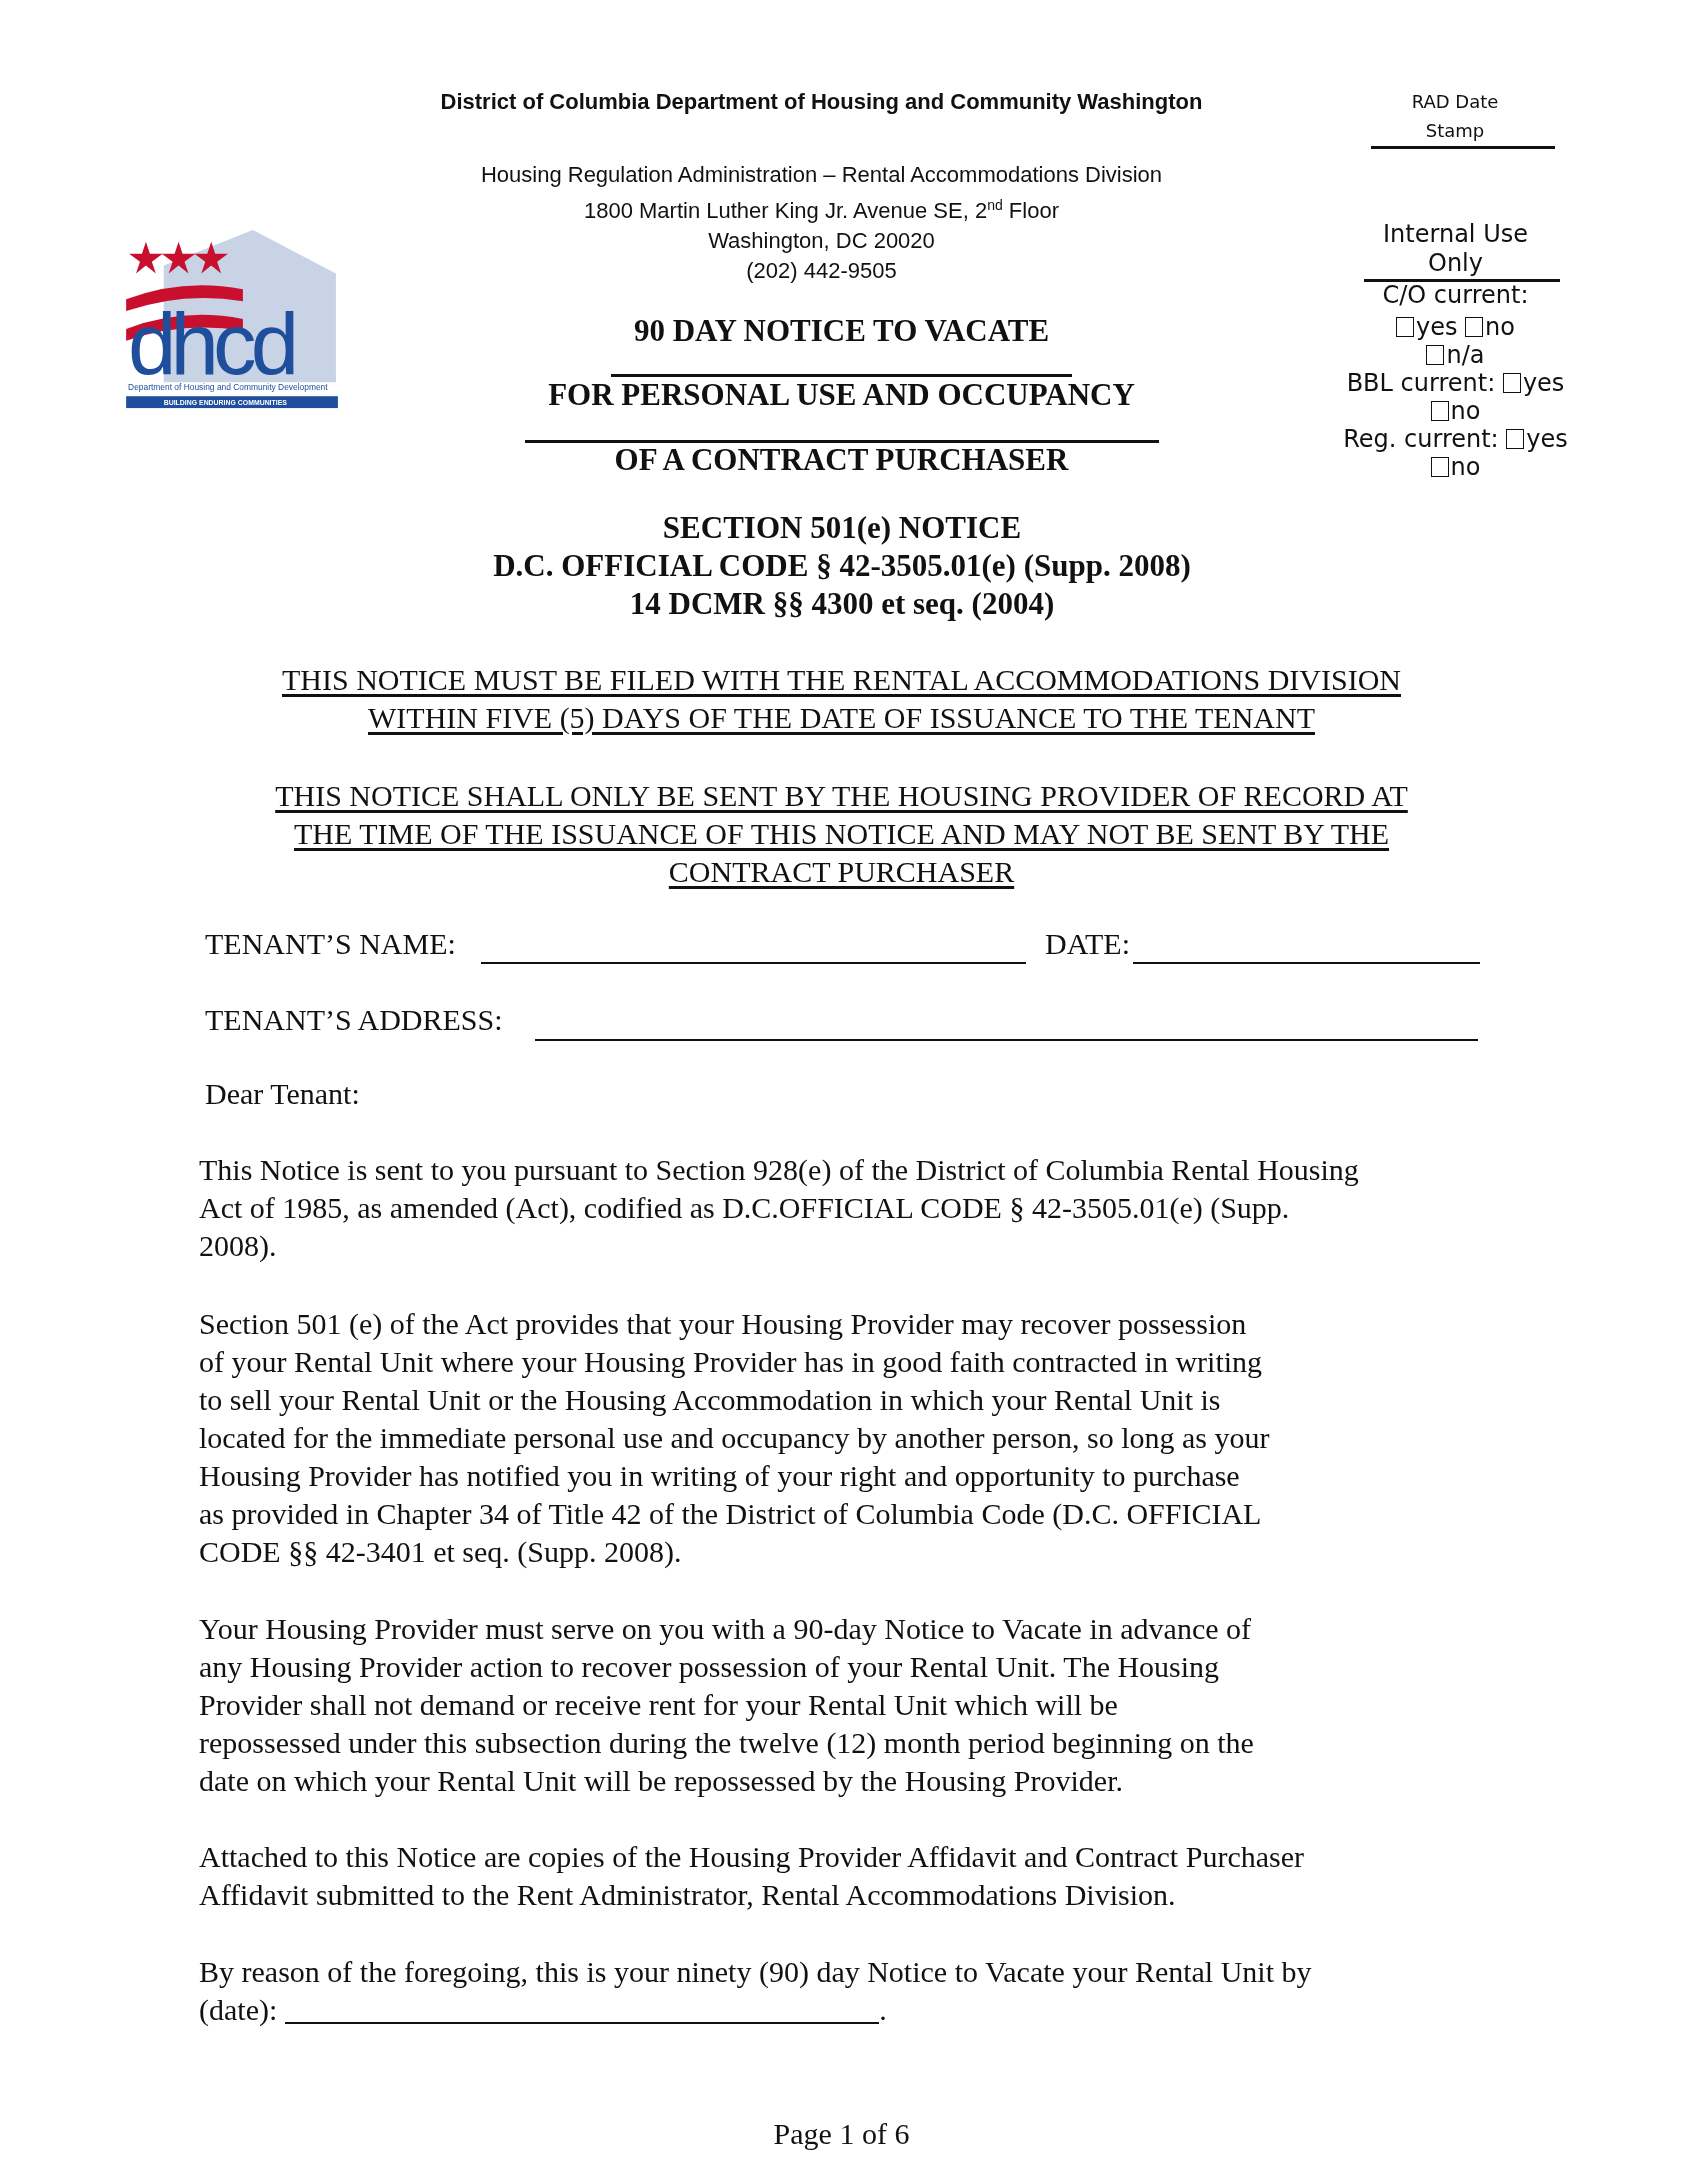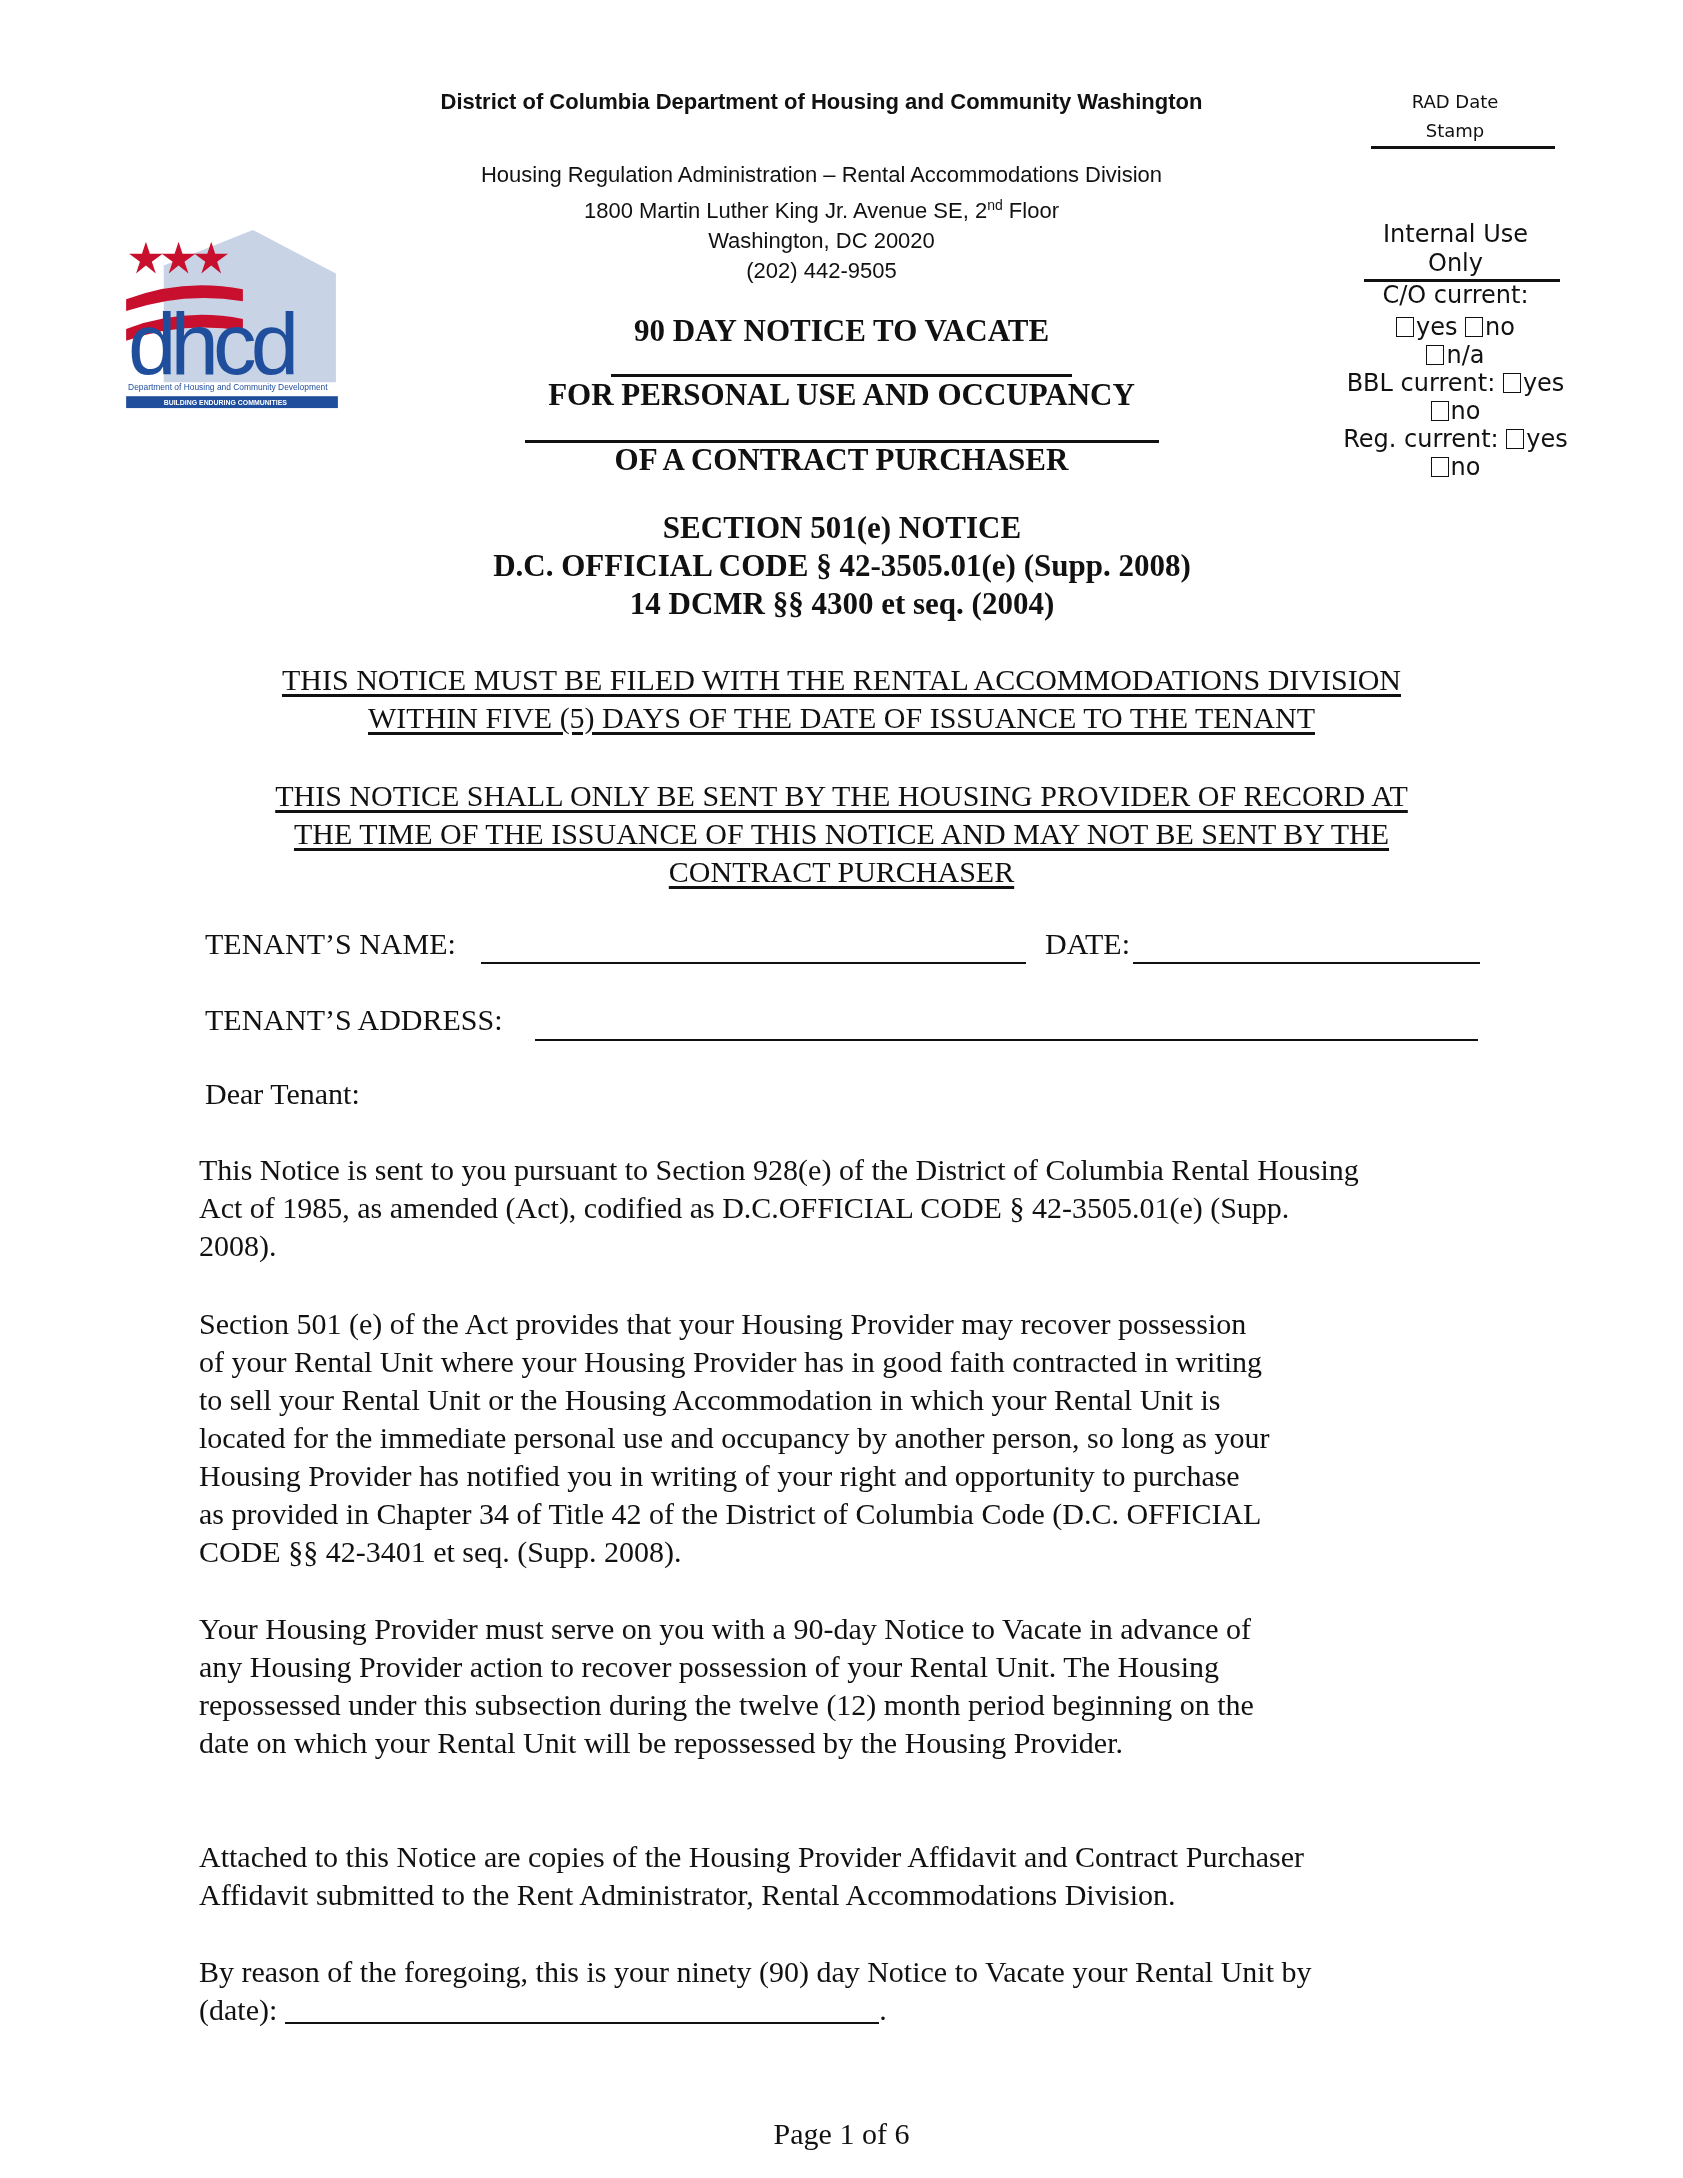--- a/index.html
+++ b/index.html
@@ -172,20 +172,21 @@
   <span class="ln">of your Rental Unit where your Housing Provider has in good faith contracted in writing</span>
   <span class="ln">to sell your Rental Unit or the Housing Accommodation in which your Rental Unit is</span>
   <span class="ln">located for the immediate personal use and occupancy by another person, so long as your</span>
   <span class="ln">Housing Provider has notified you in writing of your right and opportunity to purchase</span>
   <span class="ln">as provided in Chapter 34 of Title 42 of the District of Columbia Code (D.C. OFFICIAL</span>
   <span class="ln">CODE §§ 42-3401 et seq. (Supp. 2008).</span>
 </div>
 <div id="p3" class="abs serif para">
   <span class="ln">Your Housing Provider must serve on you with a 90-day Notice to Vacate in advance of</span>
   <span class="ln">any Housing Provider action to recover possession of your Rental Unit. The Housing</span>
+  <span class="ln">Provider shall not demand or receive rent for your Rental Unit which will be</span>
   <span class="ln">repossessed under this subsection during the twelve (12) month period beginning on the</span>
   <span class="ln">date on which your Rental Unit will be repossessed by the Housing Provider.</span>
 </div>
 <div id="p4" class="abs serif para">
   <span class="ln">Attached to this Notice are copies of the Housing Provider Affidavit and Contract Purchaser</span>
   <span class="ln">Affidavit submitted to the Rent Administrator, Rental Accommodations Division.</span>
 </div>
 <div id="p5" class="abs serif para">
   <span class="ln">By reason of the foregoing, this is your ninety (90) day Notice to Vacate your Rental Unit by</span>
   <span class="ln"><span>(date):</span><span id="vacate-line"></span><span>.</span></span>

